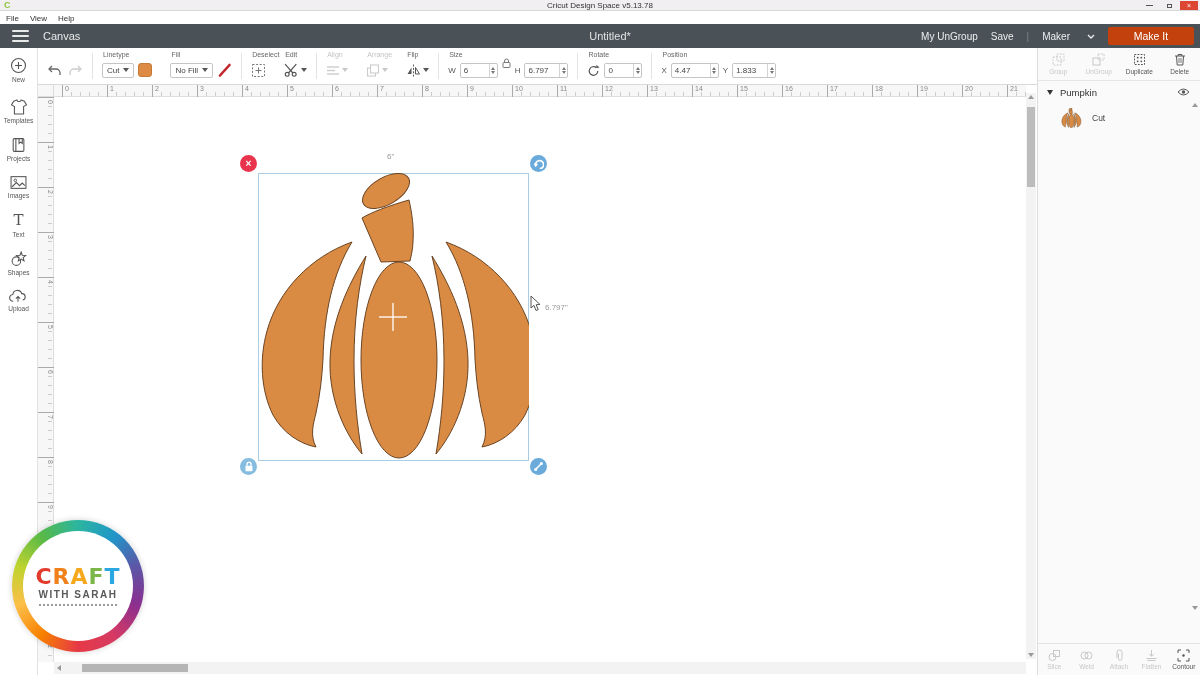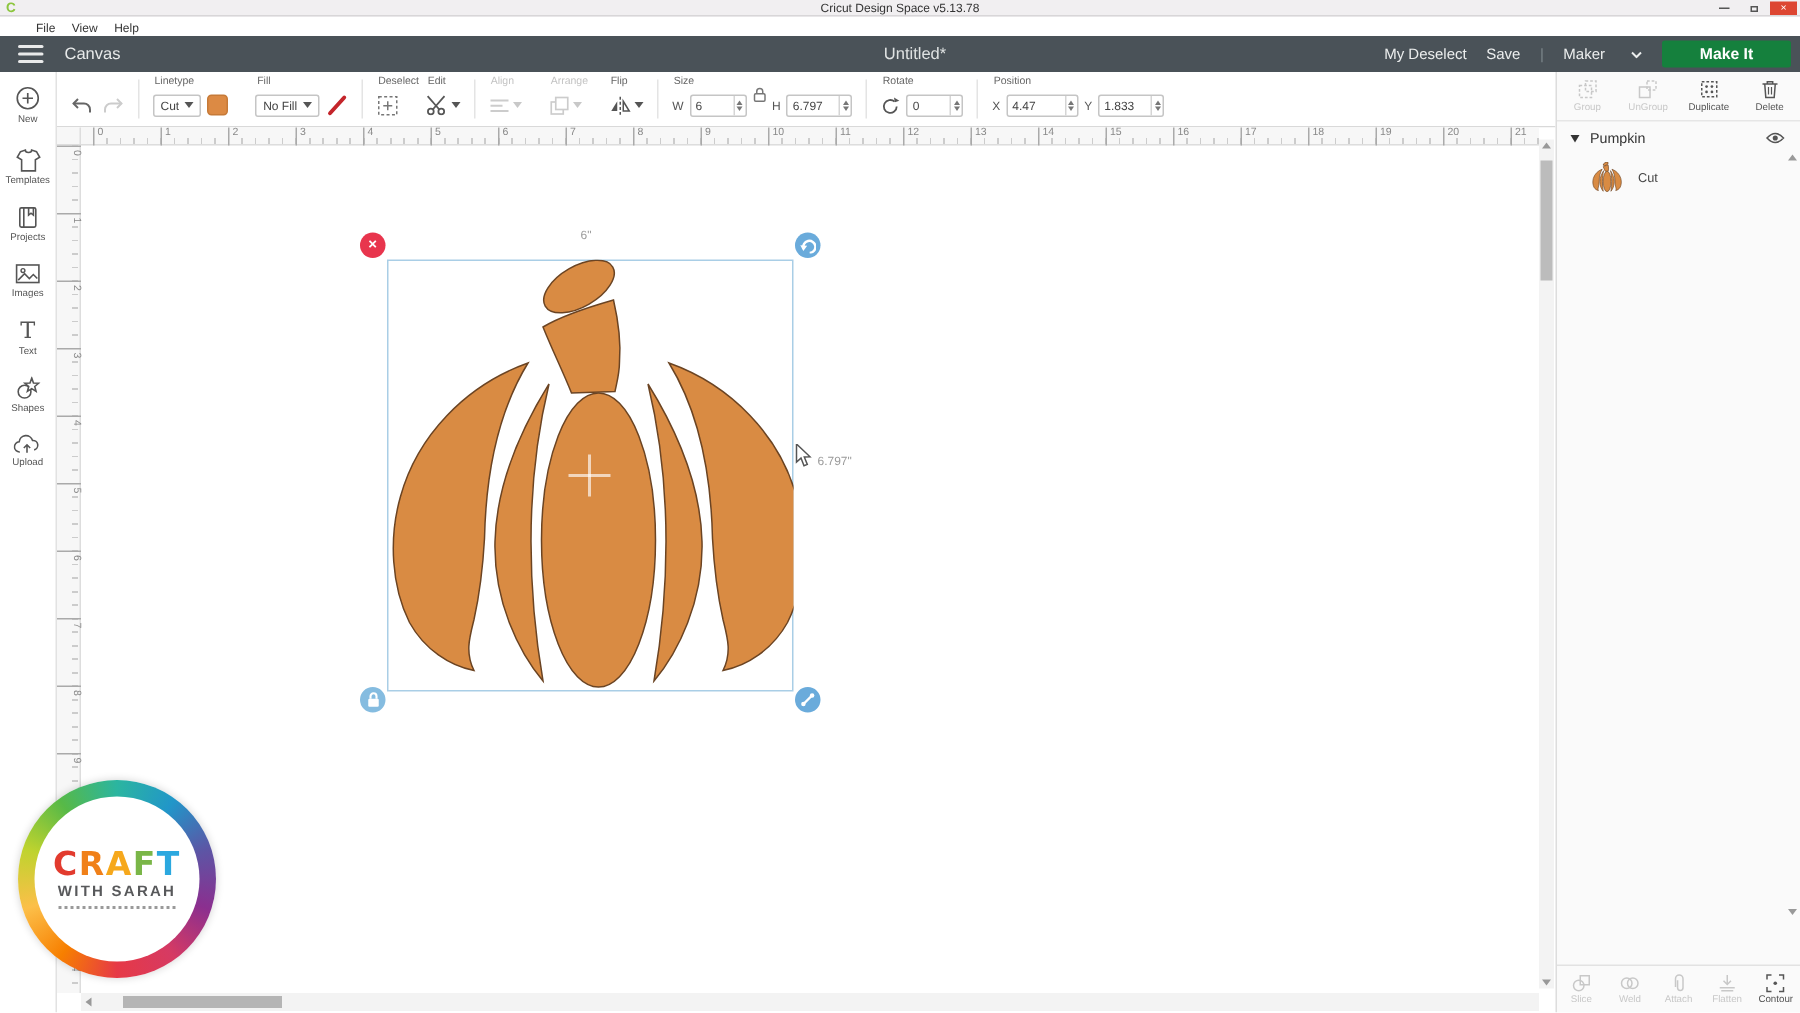--- a/index.html
+++ b/index.html
@@ -11,34 +11,34 @@
   .tb-logo { position:absolute; left:4px; top:0px; font-size:9px; font-weight:bold; color:#8cc63e; line-height:11px; }
   .tb-title { position:absolute; left:0; right:0; top:0; text-align:center; font-size:8px; color:#333; line-height:11px; }
   .tb-controls { position:absolute; right:2px; top:1px; display:flex; gap:2px; }
   .tb-btn { width:18px; height:9px; display:flex; align-items:center; justify-content:center; font-size:7px; color:#444; }
   .tb-min i { display:block; width:7px; height:1px; background:#555; }
   .tb-max i { display:block; width:5px; height:4px; border:1px solid #555; }
   .tb-close { background:#dd4632; }
   .tb-close span { color:#fff; font-size:7px; line-height:9px; }
 
   
-  .menubar { position:absolute; left:0; top:12px; width:1200px; height:12px; background:#fff; display:flex; gap:11px; padding-left:24px; align-items:center; }
+  .menubar { position:absolute; left:0; top:12px; width:1200px; height:12px; background:#fff; display:flex; gap:11px; padding-left:6px; align-items:center; }
   .menubar span { font-size:8px; color:#333; }
 
   
   .appheader { position:absolute; left:0; top:24px; width:1200px; height:24px; background:#4a5258; display:flex; align-items:center; }
   .hamburger { margin-left:12px; display:flex; flex-direction:column; gap:3px; cursor:pointer; }
   .hamburger i { display:block; width:17px; height:2px; background:#e9eaea; border-radius:1px; }
   .hdr-page { color:#e8eaea; font-size:11px; margin-left:14px; }
   .hdr-doc { position:absolute; left:0; right:0; text-align:center; color:#dfe2e2; font-size:11px; pointer-events:none;padding-left:20px; }
   .hdr-right { position:absolute; right:6px; top:0; height:24px; display:flex; align-items:center; gap:13px; }
   .hdr-link { color:#eceeee; font-size:10px; }
   .hdr-sep { color:#7d868b; font-size:10px; }
   .hdr-maker { display:flex; align-items:center; gap:17px; color:#eceeee; font-size:10px; }
-  .makeit { width:86px; height:18px; background:#15803d; border-radius:2px; color:#fff; font-size:10.5px; display:flex; align-items:center; justify-content:center;font-weight:bold; }
+  .makeit { width:86px; height:18px; background:#c2410c; border-radius:2px; color:#fff; font-size:10.5px; display:flex; align-items:center; justify-content:center; }
 
   
   .edittoolbar { position:absolute; left:38px; top:48px; width:999px; height:37px; background:#fff; border-bottom:1px solid #d9d9d9; display:flex; align-items:center; }
   .tgroup { position:relative; height:37px; display:flex; align-items:center; gap:4px; padding:8px 9px 0 9px; }
   .glabel { position:absolute; top:3px; left:10px; font-size:7px; color:#666; white-space:nowrap; }
   .glabel.gray { color:#c3c3c3; }
   .tdiv { width:1px; height:26px; background:#e4e4e4; }
   .icbtn { display:flex; align-items:center; gap:2px; }
   .selbox { border:1px solid #c5c5c5; border-radius:2px; height:15px; display:flex; align-items:center; gap:4px; padding:0 4px; background:#fff; }
   .selbox span { font-size:8px; color:#444; }
@@ -158,21 +158,21 @@
 
   <div class="appheader">
     <div class="hamburger">
         <i></i>
         <i></i>
         <i></i>
       </div>
     <span class="hdr-page">Canvas</span>
     <span class="hdr-doc">Untitled*</span>
     <div class="hdr-right">
-      <span class="hdr-link">My Deselect</span>
+      <span class="hdr-link">My UnGroup</span>
       <span class="hdr-link">Save</span>
       <span class="hdr-sep">|</span>
       <div class="hdr-maker">
         <span>Maker</span>
         <svg width="8" height="5" viewBox="0 0 8 5">
             <polyline points="1,1 4,4 7,1" fill="none" stroke="#eceeee" stroke-width="1.3"></polyline>
           </svg>
       </div>
       <div class="makeit">
           <span>Make It</span>

